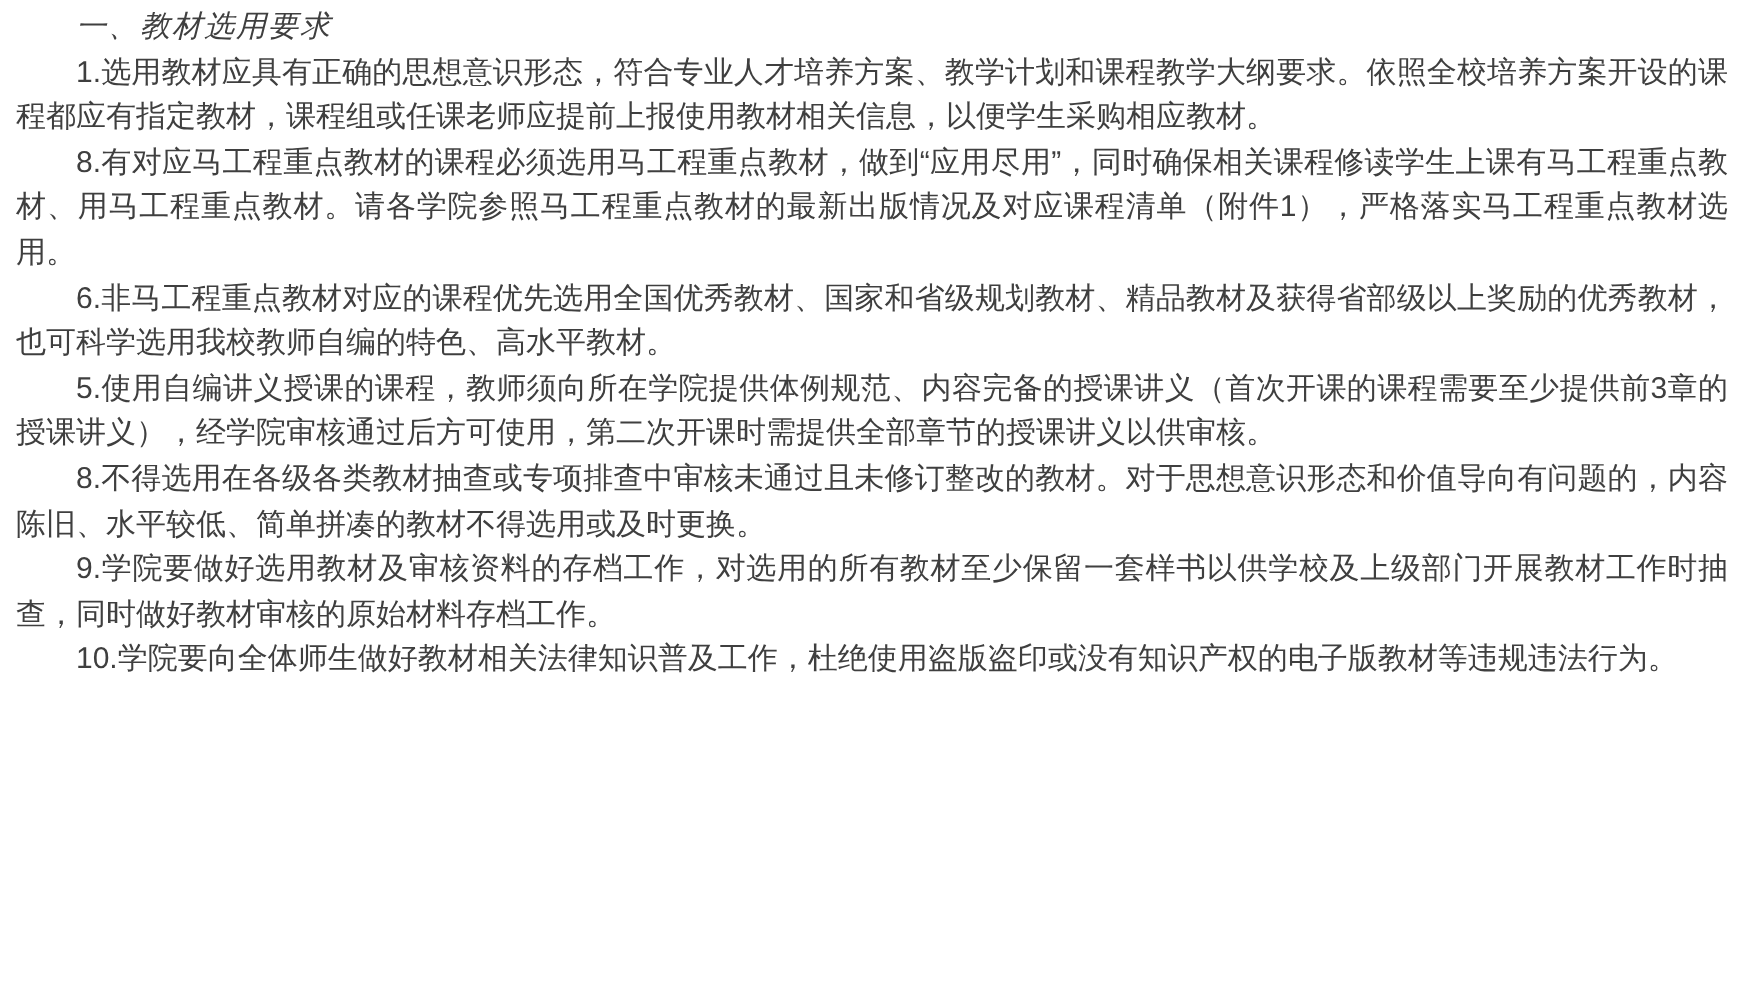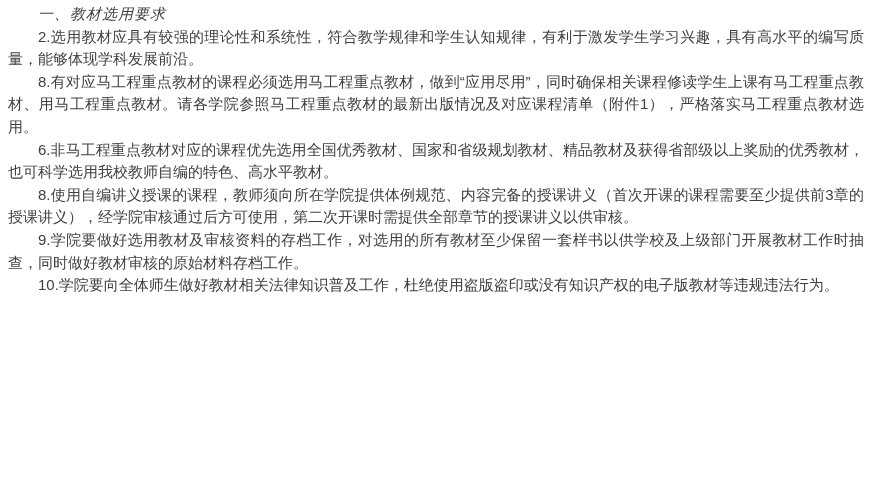--- a/index.html
+++ b/index.html
@@ -35,19 +35,20 @@
     text-justify: inter-ideograph;
     color: #3f3f3f;
     word-break: break-all;
   }
 </style>
 </head>
 <body>
 
 <div class="doc">
   <div class="doc-heading">一、教材选用要求</div>
-  <p class="doc-paragraph">2.选用教材应具有较强的理论性和系统性，符合教学规律和学生认知规律，有利于激发学生学习兴趣，具有高水平的编写质量，能够体现学科发展前沿。</p>
+  <p class="doc-paragraph">1.选用教材应具有正确的思想意识形态，符合专业人才培养方案、教学计划和课程教学大纲要求。依照全校培养方案开设的课程都应有指定教材，课程组或任课老师应提前上报使用教材相关信息，以便学生采购相应教材。</p>
   <p class="doc-paragraph">8.有对应马工程重点教材的课程必须选用马工程重点教材，做到“应用尽用”，同时确保相关课程修读学生上课有马工程重点教材、用马工程重点教材。请各学院参照马工程重点教材的最新出版情况及对应课程清单（附件1），严格落实马工程重点教材选用。</p>
   <p class="doc-paragraph">6.非马工程重点教材对应的课程优先选用全国优秀教材、国家和省级规划教材、精品教材及获得省部级以上奖励的优秀教材，也可科学选用我校教师自编的特色、高水平教材。</p>
-  <p class="doc-paragraph">8.使用自编讲义授课的课程，教师须向所在学院提供体例规范、内容完备的授课讲义（首次开课的课程需要至少提供前3章的授课讲义），经学院审核通过后方可使用，第二次开课时需提供全部章节的授课讲义以供审核。</p>
+  <p class="doc-paragraph">5.使用自编讲义授课的课程，教师须向所在学院提供体例规范、内容完备的授课讲义（首次开课的课程需要至少提供前3章的授课讲义），经学院审核通过后方可使用，第二次开课时需提供全部章节的授课讲义以供审核。</p>
+  <p class="doc-paragraph">8.不得选用在各级各类教材抽查或专项排查中审核未通过且未修订整改的教材。对于思想意识形态和价值导向有问题的，内容陈旧、水平较低、简单拼凑的教材不得选用或及时更换。</p>
   <p class="doc-paragraph">9.学院要做好选用教材及审核资料的存档工作，对选用的所有教材至少保留一套样书以供学校及上级部门开展教材工作时抽查，同时做好教材审核的原始材料存档工作。</p>
   <p class="doc-paragraph">10.学院要向全体师生做好教材相关法律知识普及工作，杜绝使用盗版盗印或没有知识产权的电子版教材等违规违法行为。</p>
 </div>
 
 </body></html>

